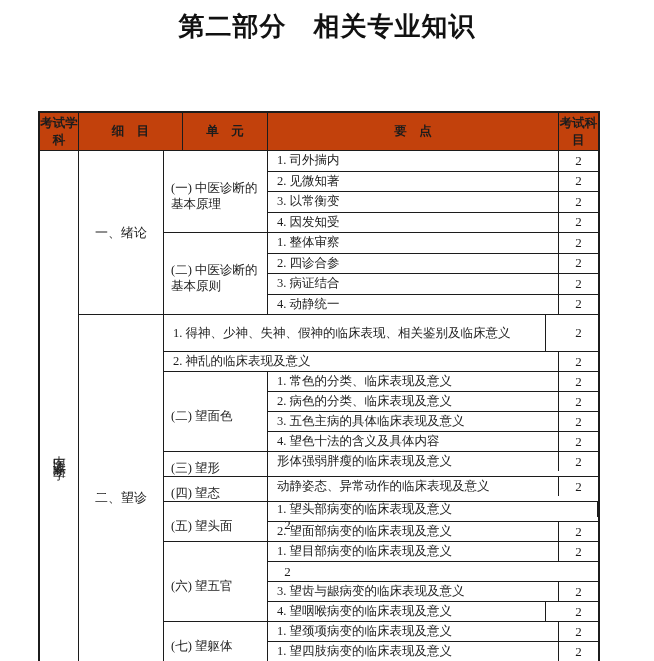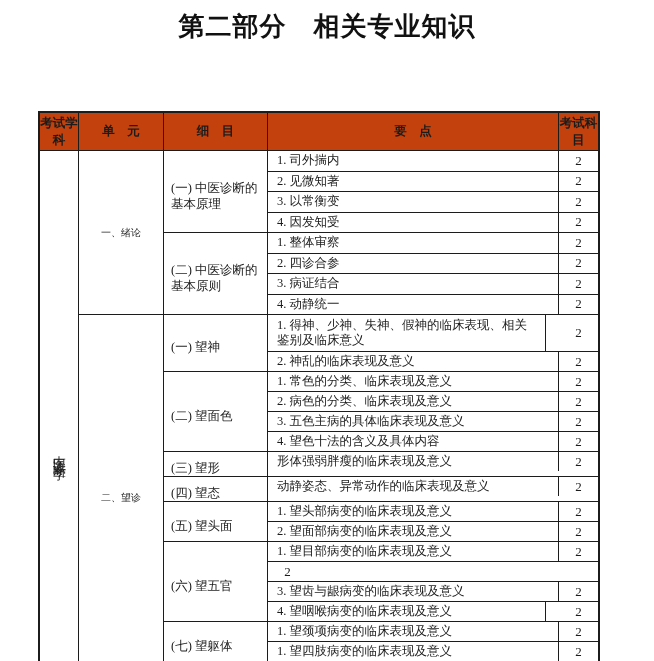--- a/index.html
+++ b/index.html
@@ -45,21 +45,21 @@
     position: absolute; top: 294px; left: 50%; transform: translateX(-50%);
     writing-mode: vertical-rl; text-orientation: upright;
     font-size: 13px; letter-spacing: 3px; white-space: nowrap;
   }
   .sections { flex: 1; display: flex; flex-direction: column; min-width: 0; }
   .section { display: flex; border-top: 1px solid #1c1c1c; }
   .section:first-child { border-top: none; }
   .unit-cell {
     width: 85px; box-sizing: border-box; border-right: 1px solid #1c1c1c;
     display: flex; align-items: center; justify-content: center;
-    font-size: 10px; white-space: nowrap;
+    font-size: 13px; white-space: nowrap;
   }
   .subsections { flex: 1; display: flex; flex-direction: column; min-width: 0; }
   .subsection { display: flex; border-top: 1px solid #1c1c1c; }
   .subsection:first-child { border-top: none; }
   .item-cell {
     width: 104px; box-sizing: border-box; border-right: 1px solid #1c1c1c;
     display: flex; align-items: center; text-align: left;
     padding: 8px 4px 0 7px; font-size: 12.5px; line-height: 16px;
   }
   .points { flex: 1; display: flex; flex-direction: column; min-width: 0; }
@@ -77,22 +77,22 @@
   }
 </style>
 </head>
 <body>
 
 <h1 class="title">第二部分　相关专业知识</h1>
 
 <div class="table">
   <div class="header-row">
     <div class="hcell w-subject">考试学科</div>
+    <div class="hcell w-item">细　目</div>
     <div class="hcell w-unit">单　元</div>
-    <div class="hcell w-item">细　目</div>
     <div class="hcell w-points">要　点</div>
     <div class="hcell w-exam">考试科目</div>
   </div>
   <div class="body-row">
     <div class="subject-col">
       <span class="v-text">中医诊断学</span>
     </div>
     <div class="sections" id="sections">
         <div class="section">
           <div class="unit-cell">一、绪论</div>
@@ -138,21 +138,20 @@
                   <div class="score-cell">2</div>
                 </div>
               </div>
             </div>
           </div>
         </div>
         <div class="section">
           <div class="unit-cell">二、望诊</div>
           <div class="subsections">
             <div class="subsection">
-              <div class="item-cell">(一) 望神</div>
               <div class="points">
                 <div class="point-row" style="height: 36px; gap: 13px;">
                   <div class="point-text">1. 得神、少神、失神、假神的临床表现、相关鉴别及临床意义</div>
                   <div class="score-cell">2</div>
                 </div>
                 <div class="point-row" style="height: 19px;">
                   <div class="point-text">2. 神乱的临床表现及意义</div>
                   <div class="score-cell">2</div>
                 </div>
               </div>
@@ -192,21 +191,21 @@
               <div class="points">
                 <div class="point-row" style="height: 19px;">
                   <div class="point-text">动静姿态、异常动作的临床表现及意义</div>
                   <div class="score-cell">2</div>
                 </div>
               </div>
             </div>
             <div class="subsection">
               <div class="item-cell">(五) 望头面</div>
               <div class="points">
-                <div class="point-row" style="height: 19px;">
+                <div class="point-row" style="height: 19px; flex-direction: column;">
                   <div class="point-text">1. 望头部病变的临床表现及意义</div>
                   <div class="score-cell">2</div>
                 </div>
                 <div class="point-row" style="height: 19px;">
                   <div class="point-text">2. 望面部病变的临床表现及意义</div>
                   <div class="score-cell">2</div>
                 </div>
               </div>
             </div>
             <div class="subsection">

